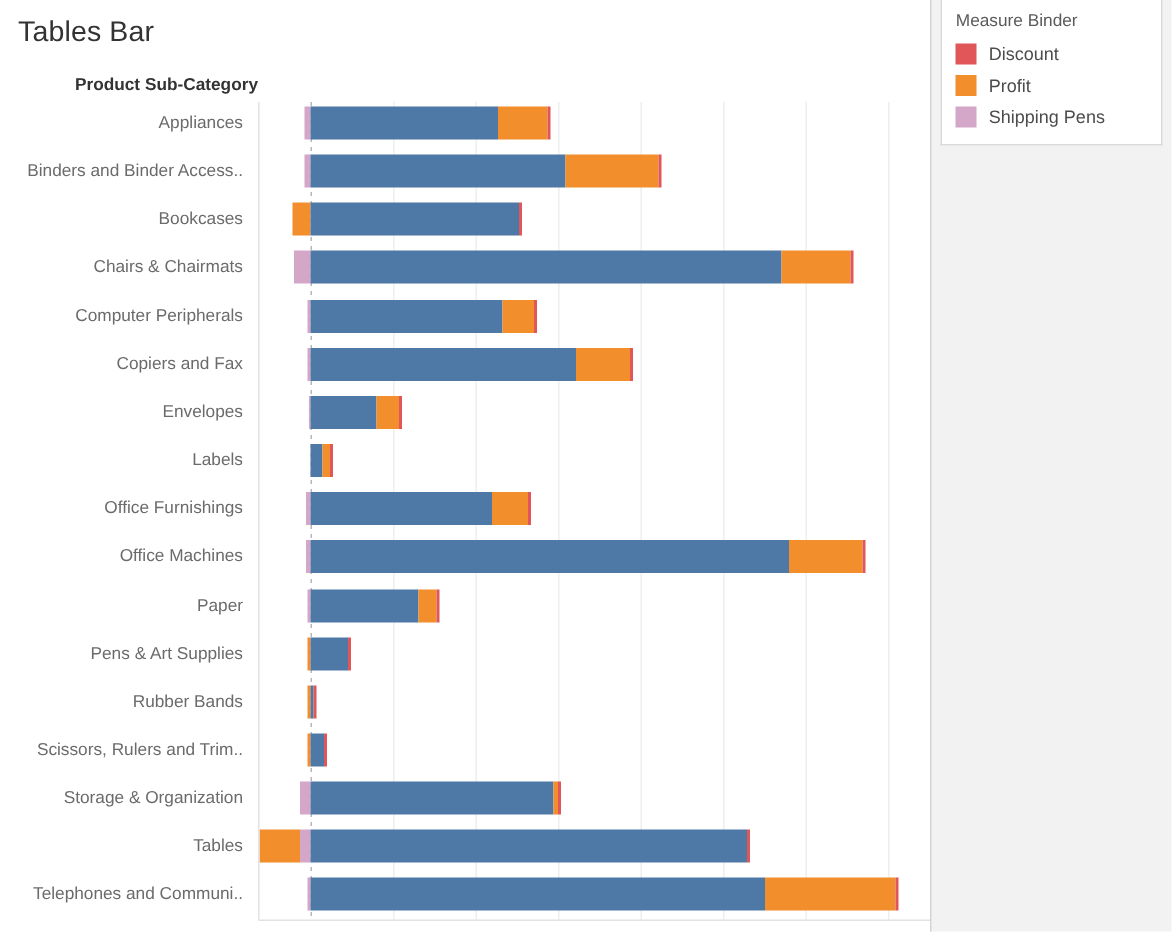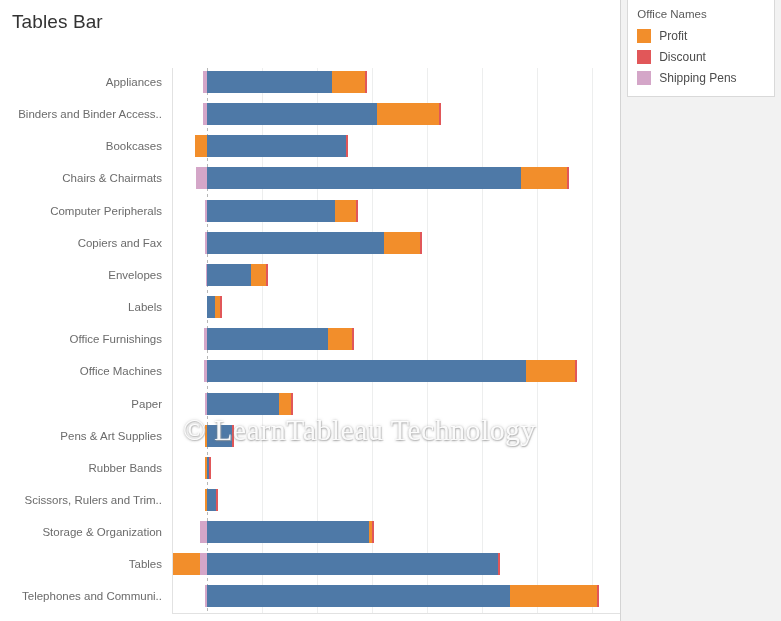--- a/index.html
+++ b/index.html
@@ -198,20 +198,21 @@
 </style>
 </head>
 <body>
 
 <div id="app">
 
   <div class="worksheet">
 
     <div class="ws-title">Tables Bar</div>
 
+    <div class="field-header">Product Sub-Category</div>
     <div class="hdr-rule"></div>
 
     <div class="row-labels" id="row-labels">
         <div class="row-label" style="top: 7px; padding-right: 10px;">Appliances</div>
         <div class="row-label" style="top: 39.15px; padding-right: 10px;">Binders and Binder Access..</div>
         <div class="row-label" style="top: 71.3px; padding-right: 10px;">Bookcases</div>
         <div class="row-label" style="top: 103.45px; padding-right: 10px;">Chairs &amp; Chairmats</div>
         <div class="row-label" style="top: 135.6px; padding-right: 10px;">Computer Peripherals</div>
         <div class="row-label" style="top: 167.75px; padding-right: 10px;">Copiers and Fax</div>
         <div class="row-label" style="top: 199.9px; padding-right: 10px;">Envelopes</div>
@@ -332,36 +333,35 @@
         <div class="bar-row" style="top: 517.4px; height: 22px;">
           <div class="seg" style="left: 32px; width: 2px; background: rgb(212, 166, 200);"></div>
           <div class="seg" style="left: 34px; width: 303px; background: rgb(78, 121, 167);"></div>
           <div class="seg" style="left: 337px; width: 87px; background: rgb(242, 142, 43);"></div>
           <div class="seg" style="left: 424px; width: 2px; background: rgb(225, 87, 89);"></div>
         </div>
       </div>
 
     <div class="plot-bottom-rule"></div>
 
-    <div class="watermark">© LearnTableau Technology</div>
   </div>
 
   <div class="right-pane">
     <div class="legend-card">
-      <div class="legend-title">Office Names</div>
+      <div class="legend-title">Measure Binder</div>
       <div id="legend-items">
+          <div class="legend-item">
+            <span class="legend-swatch" style="background: rgb(225, 87, 89);"></span>
+            <span class="legend-label">Discount</span>
+          </div>
           <div class="legend-item">
             <span class="legend-swatch" style="background: rgb(242, 142, 43);"></span>
             <span class="legend-label">Profit</span>
           </div>
           <div class="legend-item">
-            <span class="legend-swatch" style="background: rgb(225, 87, 89);"></span>
-            <span class="legend-label">Discount</span>
-          </div>
-          <div class="legend-item">
             <span class="legend-swatch" style="background: rgb(212, 166, 200);"></span>
             <span class="legend-label">Shipping Pens</span>
           </div>
         </div>
     </div>
   </div>
 
 </div>
 
 </body></html>

